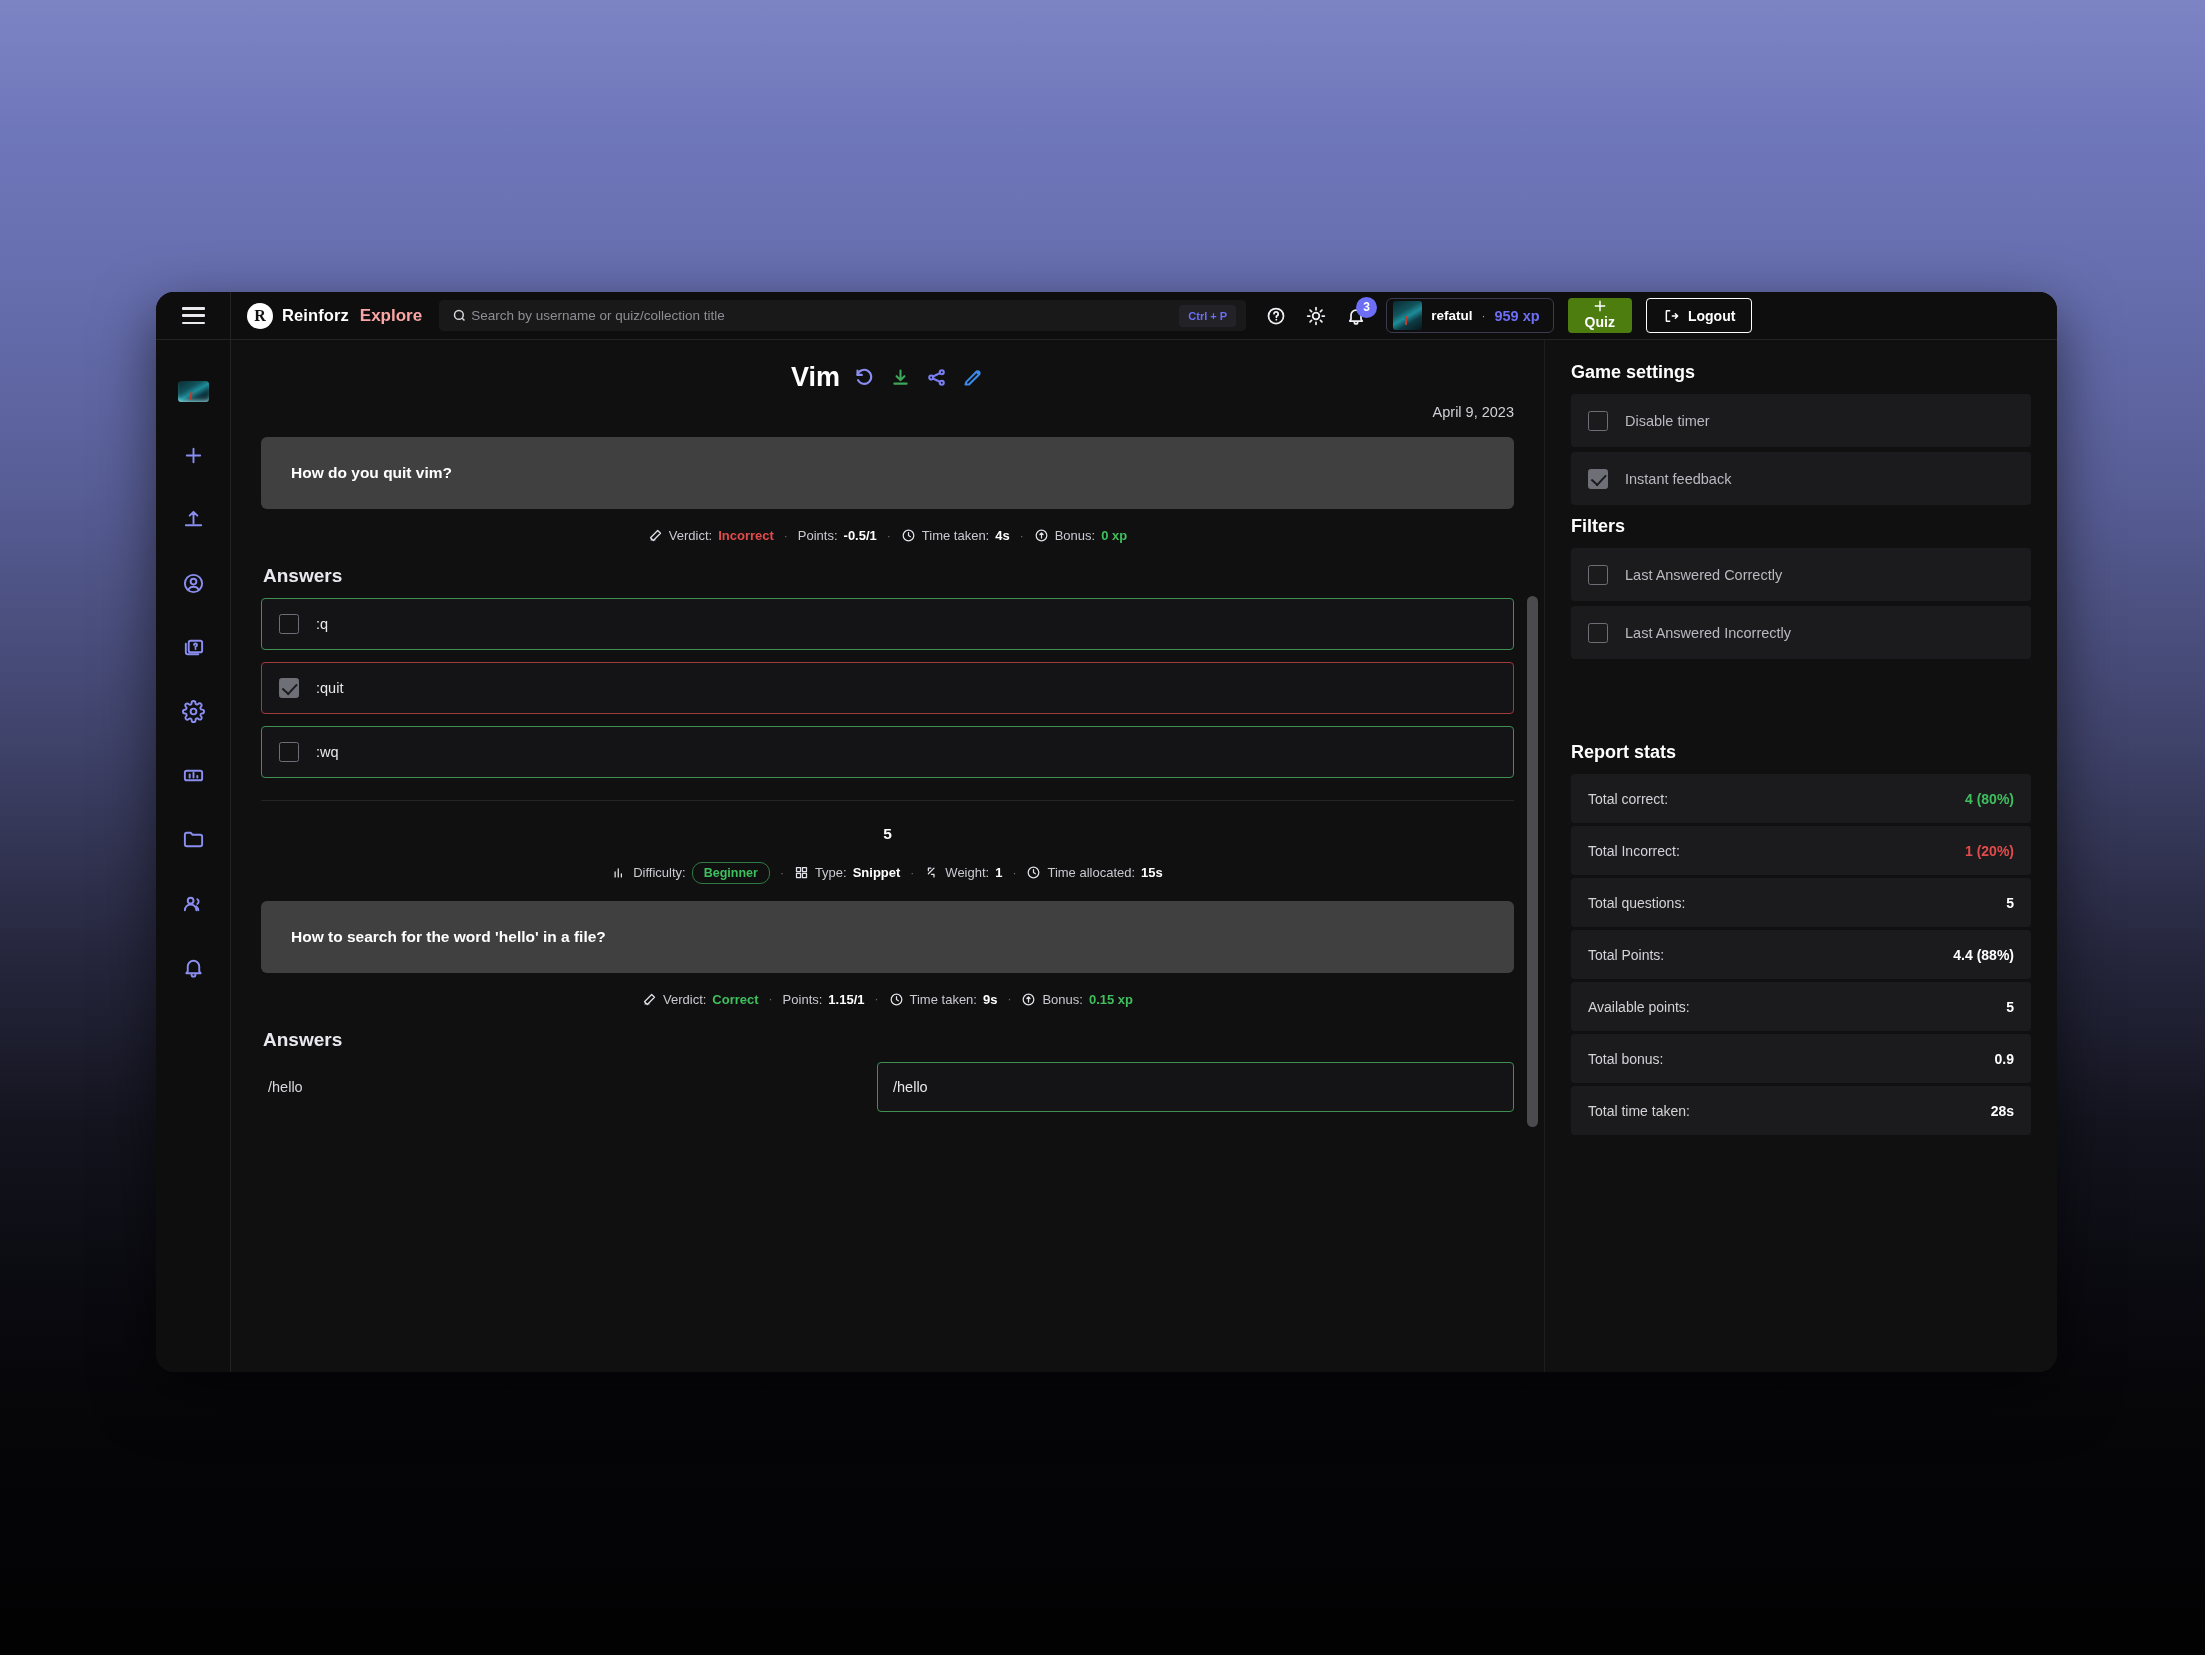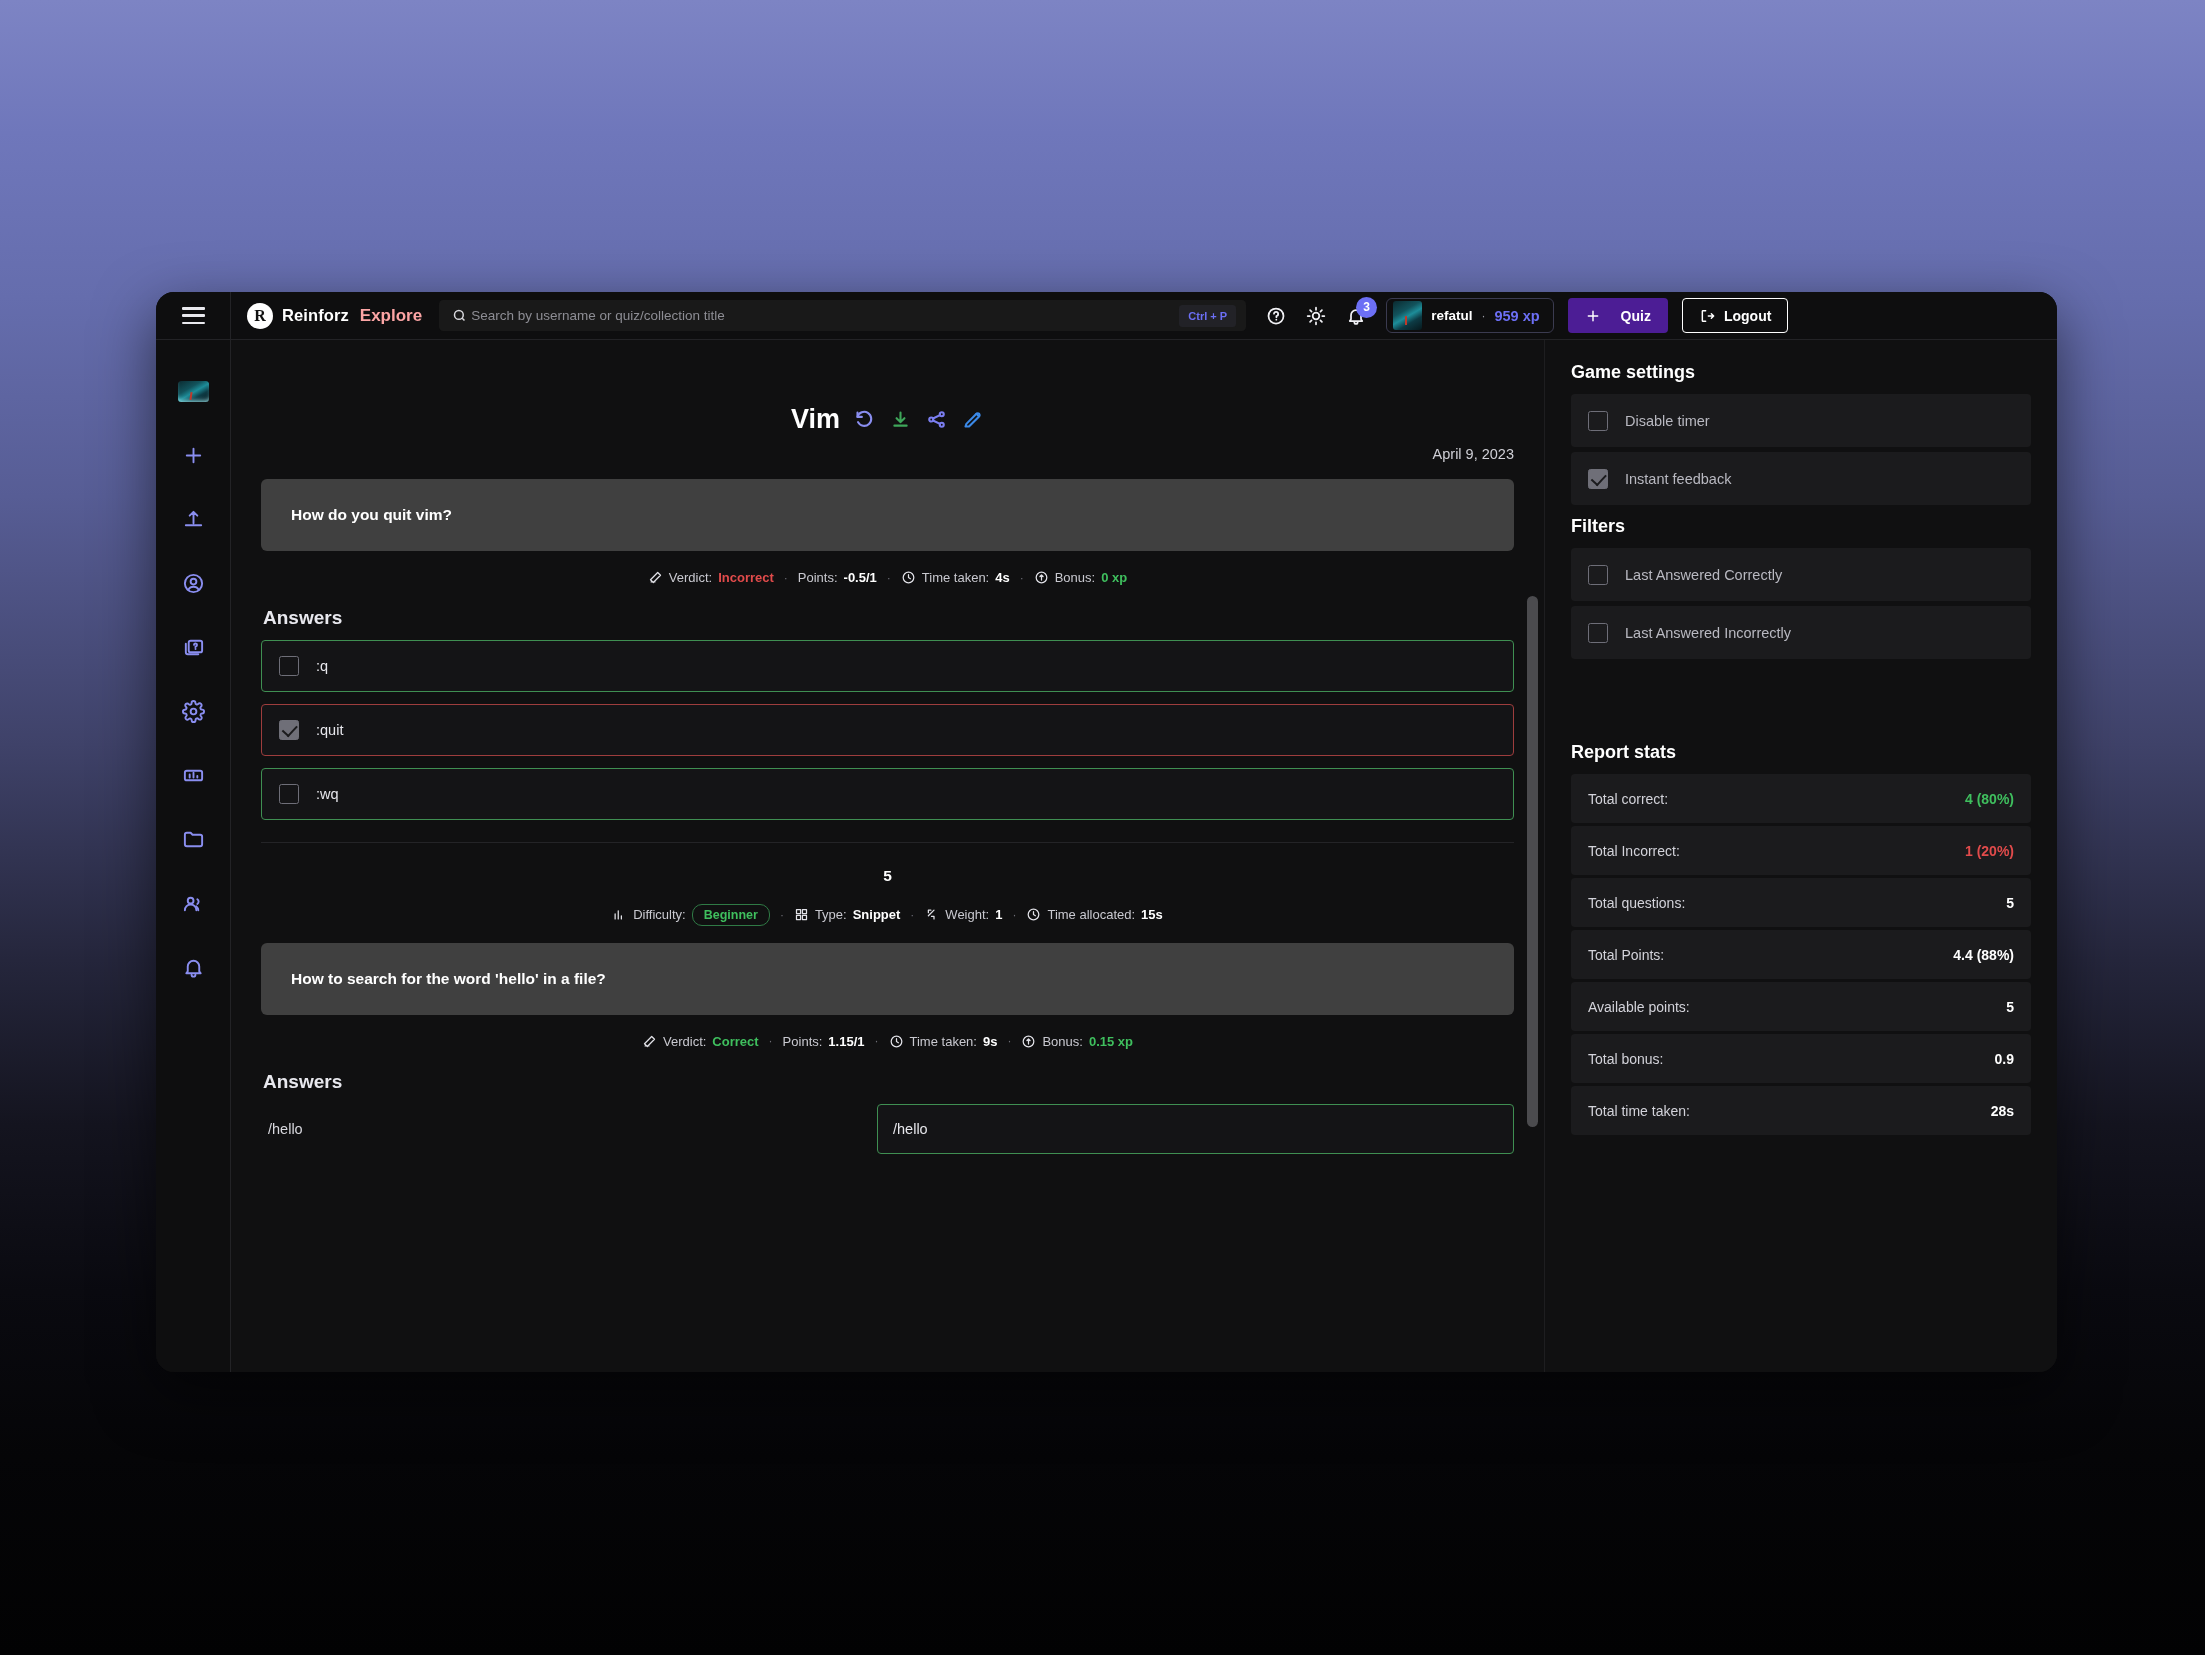--- a/index.html
+++ b/index.html
@@ -128,24 +128,25 @@
     background: linear-gradient(150deg,#0b2a30 0%, #12535c 35%, #1d8d99 52%, #0d3b45 70%, #07181c 100%);
     position:relative; overflow:hidden; flex:0 0 29px;
   }
   .user-chip .av::after {
     content:""; position:absolute; left:42%; top:52%; width:2px; height:9px; background:#c0392b;
   }
   .user-name { color:#fff; font-size:13.5px; font-weight:600; }
   .user-dot { color:#9a9aa3; font-size: 12px; }
   .user-xp { color:#6c6ff5; font-size:14.5px; font-weight:800; }
   .btn-quiz {
-    background:#4c1d95; color:#fff; border:0; border-radius:4px;
+    background:#4d7c0f; color:#fff; border:0; border-radius:4px;
     height:35px; padding: 0 17px; font-size:14px; font-weight:700;
-    display:flex; align-items:center; gap:20px; cursor:pointer;
+    display:flex; align-items:center; gap:0; cursor:pointer;
     font-family:"Liberation Sans", sans-serif;
+    flex-direction:column;
   }
   .btn-logout {
     background:transparent; color:#fff; border:1px solid #fff; border-radius:4px;
     height:35px; padding: 0 16px; font-size:14px; font-weight:600;
     display:flex; align-items:center; gap:9px; cursor:pointer;
     font-family:"Liberation Sans", sans-serif;
   }
   .btn-logout svg, .btn-quiz svg { width:16px; height:16px; stroke:#fff; fill:none; stroke-width:2.2; stroke-linecap:round; stroke-linejoin:round; }
 
   
@@ -153,21 +154,21 @@
 
   
   .center {
     flex: 1 1 auto; min-width:0; position:relative;
     display:flex; flex-direction:column;
     padding: 0 0 0 0;
     border-right: 0.5px solid #1e1e20;
   }
   .center-scroll { flex:1 1 auto; overflow:hidden; padding: 22px 30px 0 30px; position:relative; }
 
-  .quiz-title-row { display:flex; align-items:center; justify-content:center; gap: 13px; margin-top: 42px; }
+  .quiz-title-row { display:flex; align-items:center; justify-content:center; gap: 13px; }
   .quiz-title { color:#fff; font-size: 27px; font-weight: 800; }
   .title-icon { width: 23px; height:23px; display:flex; align-items:center; justify-content:center; cursor:pointer; }
   .title-icon svg { width:21px; height:21px; fill:none; stroke-width:2.4; stroke-linecap:round; stroke-linejoin:round; }
   .ic-reset svg { stroke:#8a8ef0; }
   .ic-download svg { stroke:#3ea65a; }
   .ic-share svg { stroke:#7b7ef0; }
   .ic-edit svg { stroke:#3b89e8; }
   .quiz-date { text-align:right; color:#cfcfd6; font-size:14.5px; margin-top: 11px; }
 
   .qcard {

